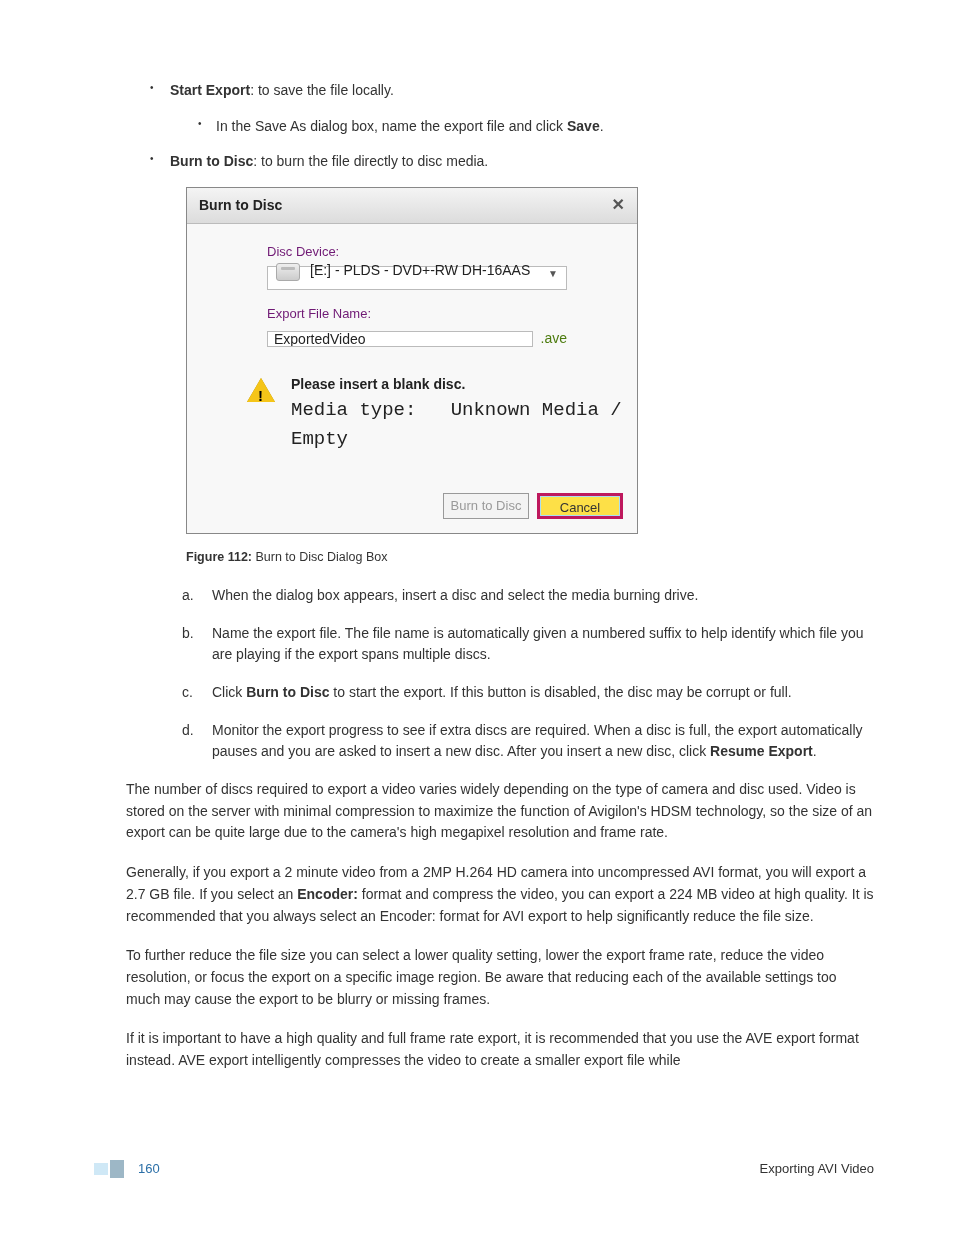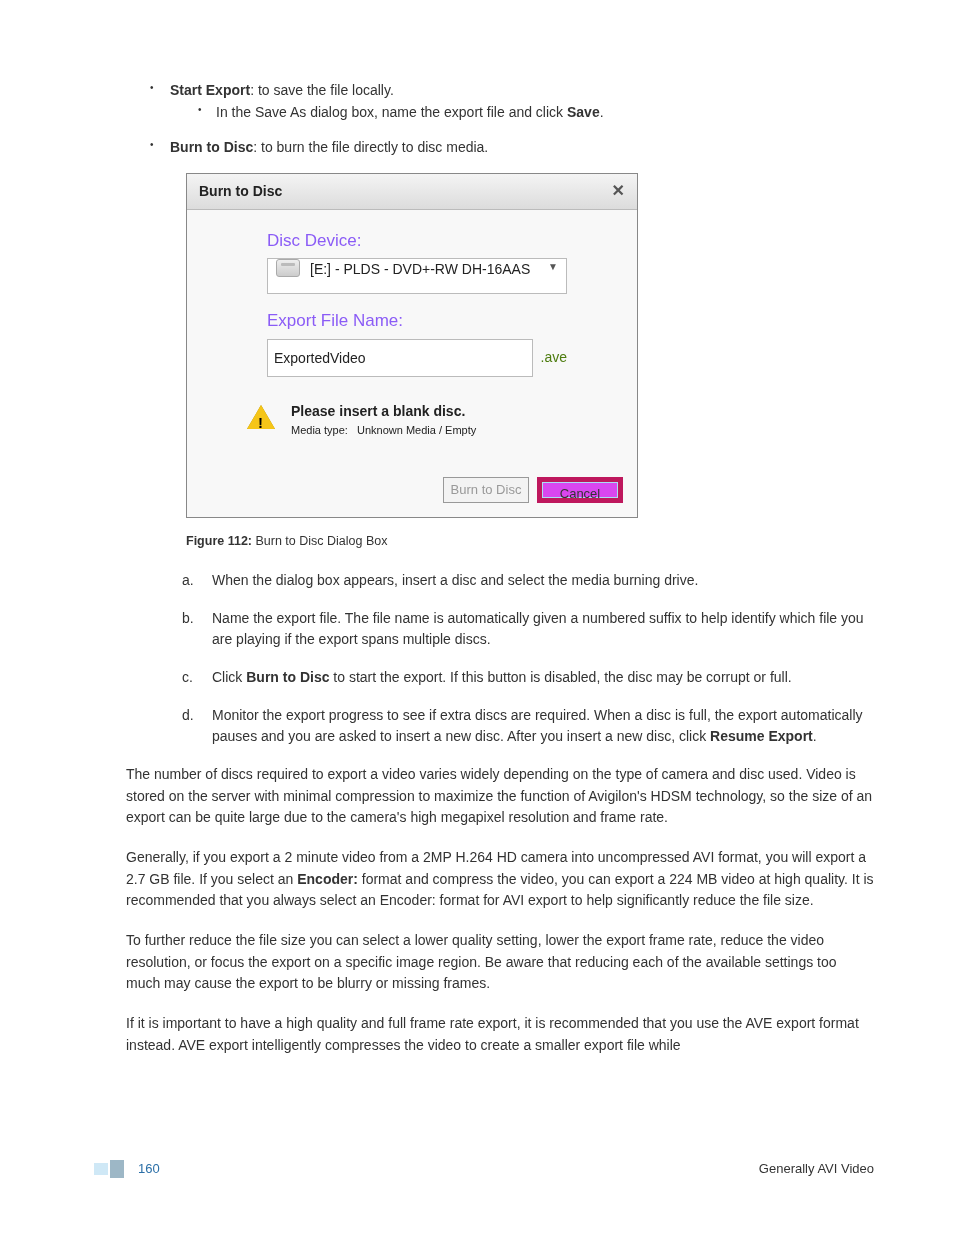--- a/index.html
+++ b/index.html
@@ -14,21 +14,21 @@
     background: #fff;
   }
   .page {
     padding: 80px 80px 0 80px;
   }
   ul.outer { list-style: none; padding-left: 90px; }
   ul.outer > li { position: relative; margin-bottom: 14px; }
   ul.outer > li::before {
     content: "•"; position: absolute; left: -20px; top: 0; font-size: 10px; color:#333;
   }
-  ul.inner { list-style: none; padding-left: 46px; }
+  ul.inner { list-style: none; padding-left: 46px; margin-top: 14px; }
   ul.inner > li { position: relative; margin-bottom: 14px; }
   ul.inner > li::before {
     content: "•"; position: absolute; left: -18px; top: 0; font-size: 10px; color:#333;
   }
   b { font-weight: bold; color:#333; }
 
   
   .dialog-wrap { margin: 6px 0 6px 106px; }
   .dialog {
     width: 452px;
@@ -40,70 +40,70 @@
   .dialog .titlebar {
     height: 36px;
     background: linear-gradient(#f4f4f4,#dcdcdc);
     border-bottom: 1px solid #bbb;
     display:flex; align-items:center; justify-content:space-between;
     padding: 0 12px;
     font-weight: bold;
   }
   .dialog .close { font-size: 16px; color:#555; cursor:default; }
   .dialog .body { padding: 18px 4px 14px 80px; position:relative; }
-  .dialog .label { font-size: 17px; color:#8b5cf6; margin-bottom:4px; }
+  .dialog .label { font-size: 13px; color:#701a75; margin-bottom:4px; }
   .dialog .dropdown {
-    display:flex; align-items:flex-start;
-    width: 300px; height:36px;
+    display:flex; align-items:flex-end;
+    width: 300px; height:24px;
     border:1px solid #bbb; background:#fff;
-    padding:0 8px; margin-bottom:14px;
+    padding:8px 8px; margin-bottom:14px;
     position:relative;
   }
   .dropdown .drive-icon {
     width:24px; height:18px;
     background: linear-gradient(#eee,#ccc);
     border:1px solid #aaa; border-radius:3px;
     margin-right:10px;
     position:relative;
   }
   .dropdown .drive-icon::after{
     content:""; position:absolute; top:3px; left:4px; width:14px; height:3px;
     background:#bbb; border-radius:1px;
   }
   .dropdown .caret { margin-left:auto; font-size:10px; color:#555; }
   .dialog .filename-row { display:flex; align-items:center; width:300px; margin-bottom:24px; }
   .filename-input {
-    flex:1; height:38px; border:1px solid #bbb; background:#fff;
+    flex:1; height:16px; border:1px solid #bbb; background:#fff;
     padding:2px 6px; font-family: inherit; font-size:14px; color:#222;
   }
   .ext { margin-left:8px; color:#4d7c0f; font-size:14px; }
   .warn-row { display:flex; align-items:flex-start; margin-left:-60px; margin-bottom:24px; }
   .warn-icon {
     width:28px; height:28px;
     margin: 4px 16px 0 40px;
     position:relative;
   }
   .warn-icon .tri {
     width:0;height:0;border-left:14px solid transparent;border-right:14px solid transparent;
     border-bottom:24px solid #f5c518;
     filter: drop-shadow(0 0 0.5px #aa8800);
   }
   .warn-icon .bang {
     position:absolute; top:6px; left:11px; font-weight:bold; color:#000; font-size:15px;
   }
   .warn-text .warn-title { font-weight:bold; }
-  .warn-text .warn-sub { font-size:11px; }
+  .warn-text .warn-sub { font-size:19px;font-family:Liberation Mono, monospace; }
   .dialog .buttons { display:flex; justify-content:flex-end; gap:8px; padding:0 14px 14px; }
   .dlg-btn {
     min-width:86px; height:26px; font-size:13px; text-align:center;
     line-height:24px; border:1px solid #999; background:#f3f3f3;
     font-family: inherit;
   }
   .dlg-btn.disabled { color:#999; }
-  .dlg-btn.default { border:5px solid #be185d; background:#d946ef; color:#333; box-shadow: inset 0 0 0 1px #a9def2; }
+  .dlg-btn.default { border:3px solid #be185d; background:#fde047; color:#333; box-shadow: inset 0 0 0 1px #a9def2; }
 
   .figcap { font-size: 12.5px; margin: 14px 0 18px 106px; }
   .figcap .label { font-weight:bold; }
 
   ol.lettered { list-style:none; padding-left: 132px; }
   ol.lettered > li { position:relative; margin-bottom:16px; }
   ol.lettered > li .marker { position:absolute; left:-30px; top:0; }
 
   p.body { margin: 0 0 18px 46px; }
 
@@ -220,14 +220,14 @@
 </div>
 
 <div class="footer">
   <div class="left">
     <div class="pg-deco">
         <span></span>
         <span></span>
       </div>
     <span class="pnum">160</span>
   </div>
-  <span class="sect">Generally AVI Video</span>
+  <span class="sect">Exporting AVI Video</span>
 </div>
 
 </body></html>

